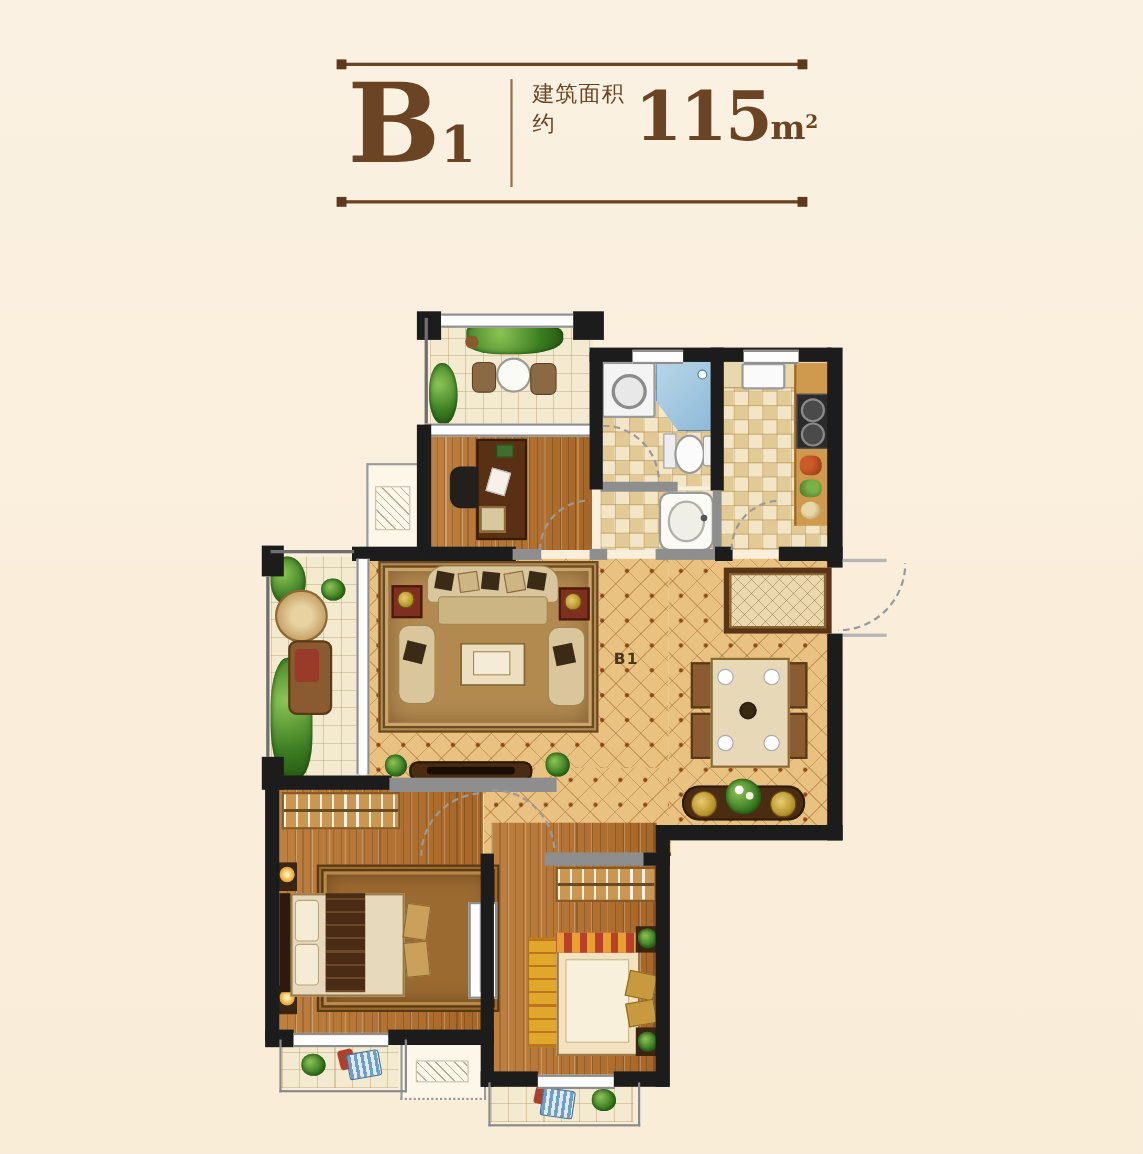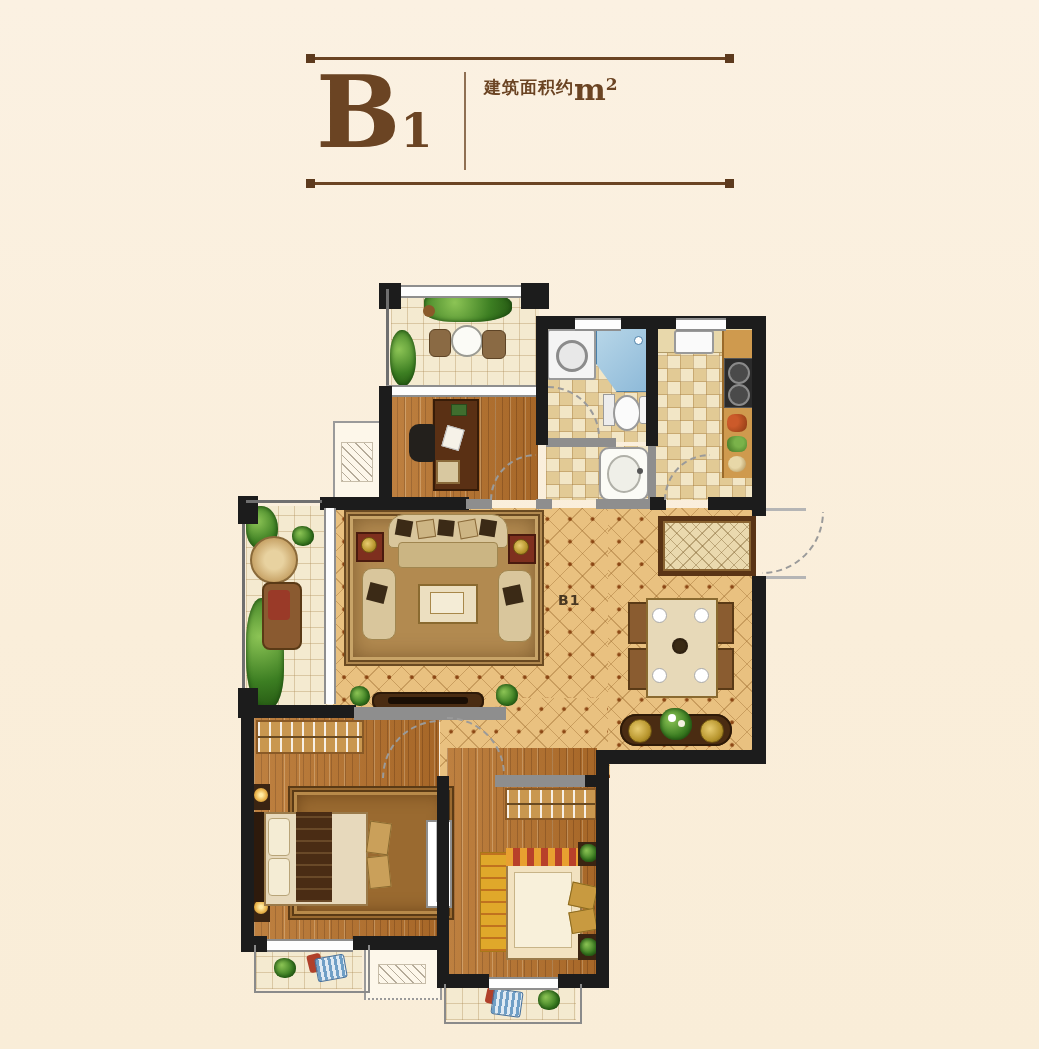--- a/index.html
+++ b/index.html
@@ -5,21 +5,21 @@
   html,body{margin:0;padding:0;}
   body{width:1039px;height:1049px;background:#faefdd;font-family:"DejaVu Sans","Liberation Sans",sans-serif;overflow:hidden;}
   #canvas{position:relative;width:1039px;height:1049px;background:linear-gradient(180deg,#fbf1e2 0%,#faeeda 60%,#f9edd8 100%);}
   .p{position:absolute;display:block;}
   
   .rule{background:#6b4423;height:3px;}
   .rulesq{width:9px;height:9px;background:#5d3a1d;}
   .bigB{font-family:"DejaVu Serif","Liberation Serif",serif;font-size:100px;line-height:1;color:#6b4423;font-weight:600;}
   .subB{font-family:"DejaVu Serif","Liberation Serif",serif;font-size:46px;color:#6b4423;font-weight:600;}
   .vdiv{width:2px;background:rgba(107,68,35,.75);}
-  .areaPrefix{font-size:17px;font-weight:700;color:#6b4423;letter-spacing:1px;}
+  .areaPrefix{font-size:20px;font-weight:400;color:#6b4423;letter-spacing:1px;}
   .areaVal{font-family:"DejaVu Serif","Liberation Serif",serif;font-size:62px;line-height:.9;color:#6b4423;font-weight:600;letter-spacing:-2px;}
   .areaUnit{font-family:"DejaVu Serif","Liberation Serif",serif;font-size:30px;color:#6b4423;font-weight:600;}
   .areaSup{font-family:"DejaVu Serif","Liberation Serif",serif;font-size:17px;color:#6b4423;font-weight:700;position:relative;top:-13px;}
   .specTxt{font-size:31px;color:#6b4423;font-weight:600;letter-spacing:6px;}
   .noteTxt{font-size:17px;color:#8a5f33;font-weight:700;letter-spacing:1.5px;}
   .wmark{font-size:14px;color:rgba(45,32,18,.85);font-weight:600;letter-spacing:1px;}
   
   .wallb{background:#1c1c1c;}
   .wallg{background:#8e8e8e;}
   .winh{border-top:2px solid #8e8e8e;border-bottom:2px solid #8e8e8e;background:#fdfdfd;}
@@ -69,20 +69,21 @@
   <i class="p rulesq" style="left:306px;top:179px;"></i>
   <i class="p rulesq" style="left:725px;top:179px;"></i>
 
   <div class="p" style="left:316px;top:62px;">
     <span class="bigB">B</span><span class="subB">1</span>
   </div>
   <i class="p vdiv" style="left:464px;top:72px;height:98px;"></i>
 
   <div class="p" style="left:484px;top:72px;width:260px;display:flex;align-items:flex-end;">
     <span class="areaPrefix" style="padding-bottom:8px;">建筑面积约</span>
+    <span class="areaVal">115</span>
     <span class="areaUnit">m</span>
     <span class="areaSup">2</span>
   </div>
 
   <i class="p tilelight" style="left:391px;top:292px;width:148px;height:96px;"></i>
   <i class="p wood" style="left:390px;top:390px;width:148px;height:110px;"></i>
   <i class="p tile" style="left:546px;top:328px;width:102px;height:114px;"></i>
   <i class="p tile" style="left:546px;top:446px;width:102px;height:54px;"></i>
   <i class="p tile" style="left:654px;top:330px;width:100px;height:170px;"></i>
   <i class="p diamond" style="left:333px;top:508px;width:275px;height:204px;"></i>

